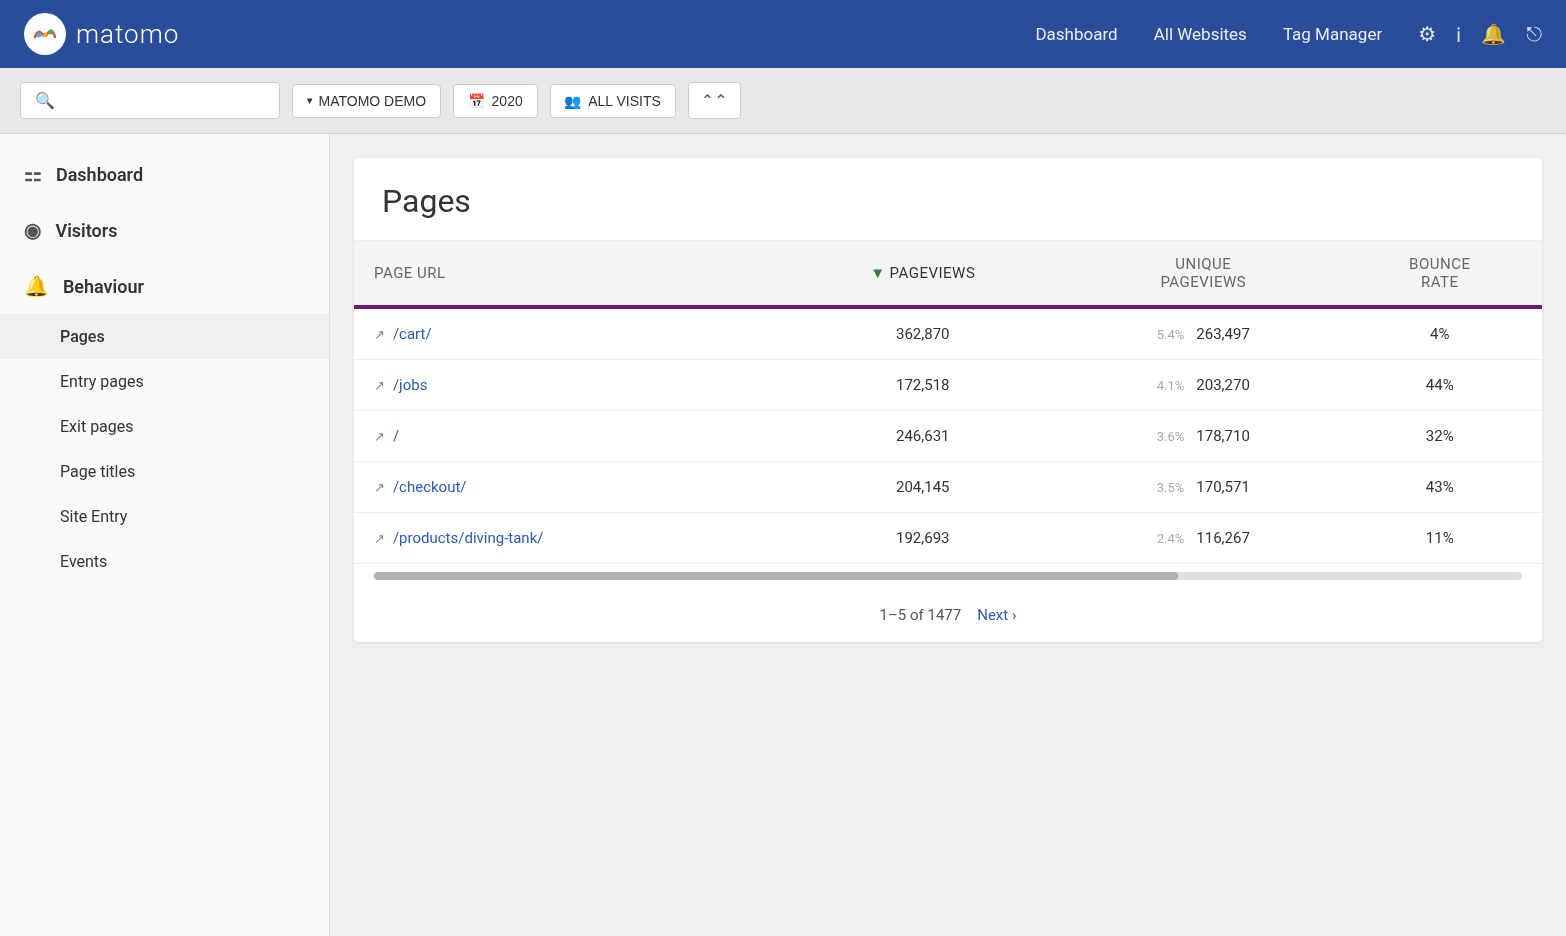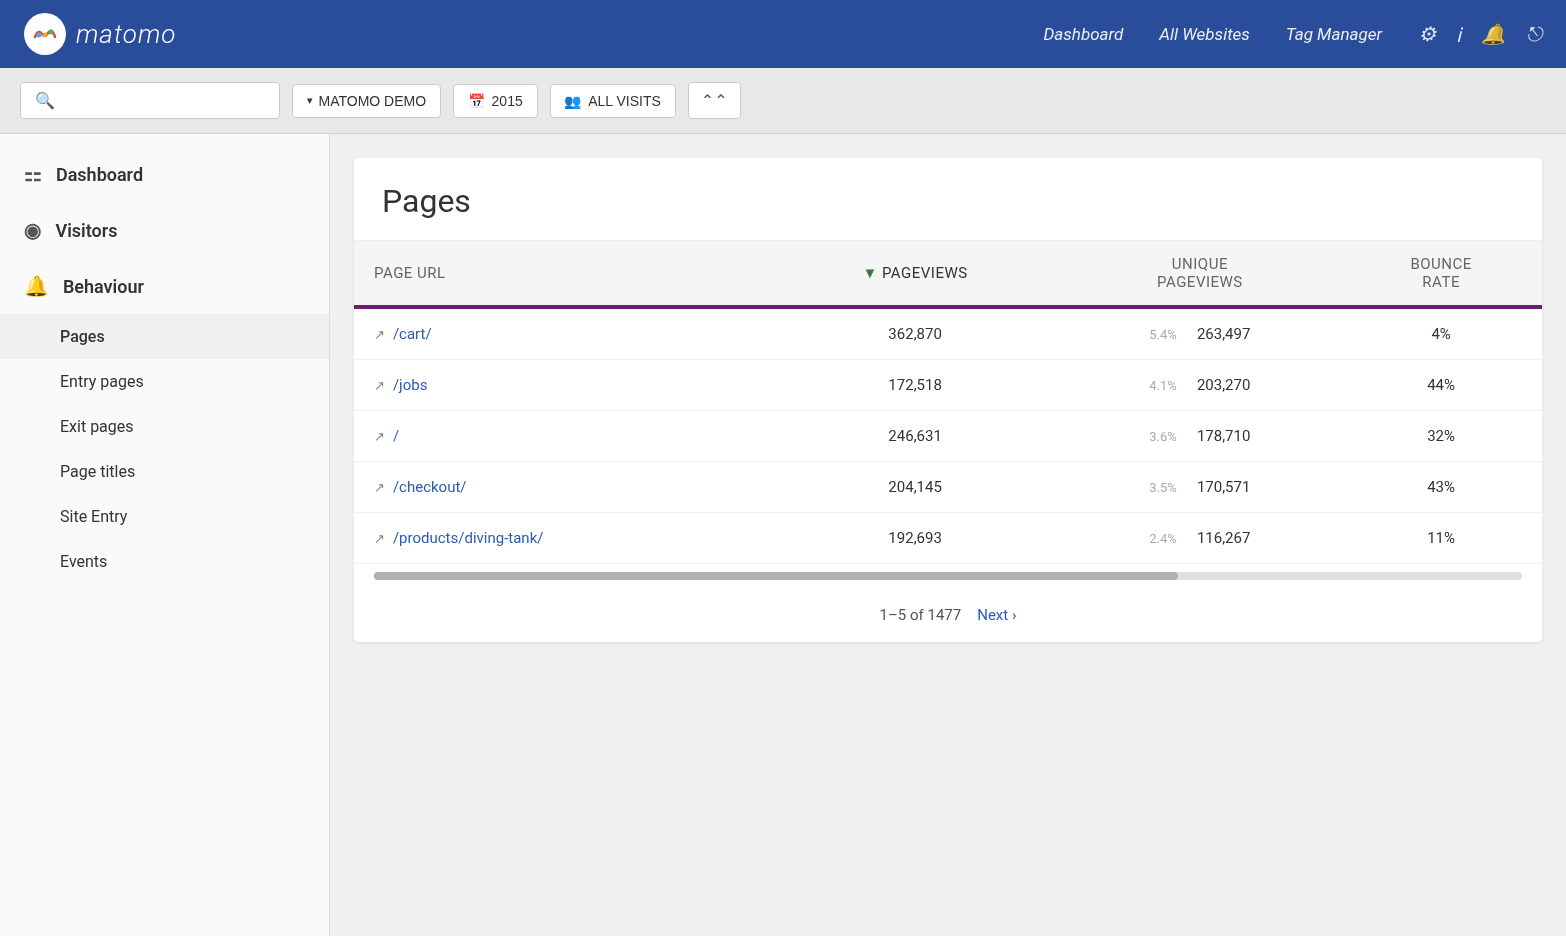--- a/index.html
+++ b/index.html
@@ -5,21 +5,20 @@
     * { box-sizing: border-box; margin: 0; padding: 0; }
     body { font-family: -apple-system, BlinkMacSystemFont, 'Segoe UI', Roboto, sans-serif; background: #f0f0f0; color: #333; }
 
     
     .topnav {
       background: #2a4d9b;
       display: flex;
       padding: 0 24px;
       height: 68px;
       color: white;
-      font-style: italic;
     }
     .topnav-logo {
       display: flex;
       align-items: center;
       gap: 10px;
       margin-right: auto;
     }
     .logo-icon {
       width: 42px;
       height: 42px;
@@ -209,21 +208,21 @@
       align-items: center;
       gap: 8px;
     }
     .ext-icon {
       font-size: 13px;
       color: #888;
     }
     .pct-badge {
       color: #aaa;
       font-size: 13px;
-      margin-right: 20px;
+      margin-right: 12px;
     }
 
     
     .table-scroll-area {
       overflow-x: auto;
     }
     .scroll-track {
       height: 8px;
       background: #e0e0e0;
       margin: 8px 20px;
@@ -286,21 +285,21 @@
   <div class="search-box">
     <span>🔍</span>
     <input type="text" placeholder="" style="">
   </div>
   <button class="toolbar-btn">
     <span style="font-size:11px;">▾</span>
     <span>MATOMO DEMO</span>
   </button>
   <button class="toolbar-btn">
     <span>📅</span>
-    <span>2015</span>
+    <span>2020</span>
   </button>
   <button class="toolbar-btn">
     <span>👥</span>
     <span>ALL VISITS</span>
   </button>
   <button class="collapse-btn">⌃⌃</button>
 </div>
 
 <div class="layout">
 

